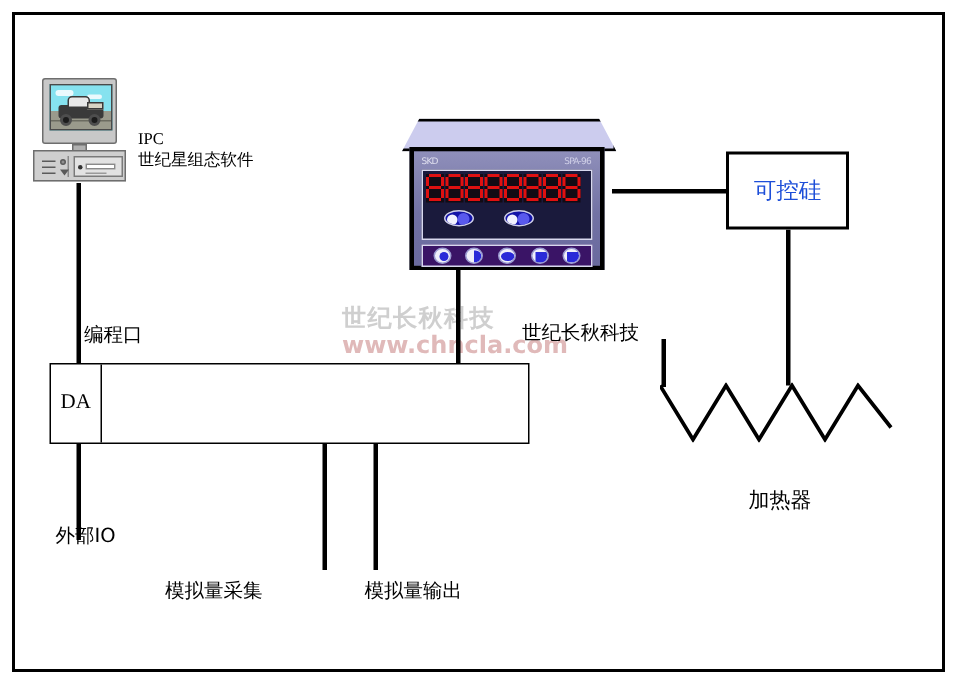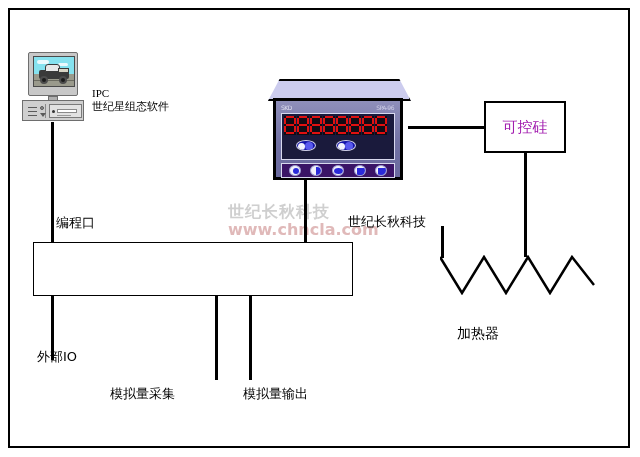--- a/index.html
+++ b/index.html
@@ -135,21 +135,21 @@
     position: absolute;
     left: 92px;
     top: 62px;
     font-size: 11px;
     line-height: 14px;
     color: #000000;
     white-space: nowrap;
     margin-top: 24px;
   }
   #ipc-label .l1 { font-family: "Liberation Serif", serif; }
-  #ipc-label .l2 { font-family: Liberation Mono, monospace; font-size: 11px; }
+  #ipc-label .l2 { font-family: Liberation Sans, sans-serif; font-size: 11px; }
 
   
   #controller {
     position: absolute;
     left: 265px;
     top: 79px;
     width: 146px;
     height: 101px;
   }
   #ctrl-top {
@@ -342,34 +342,34 @@
     border: 2px solid #000000;
     box-sizing: border-box;
     background: #ffffff;
     display: flex;
     align-items: center;
     justify-content: center;
   }
   #scr-label {
     font-family: "DejaVu Sans", sans-serif;
     font-size: 15px;
-    color: #a21caf;
+    color: #1d4ed8;
   }
 
   
   #heater-zig {
     position: absolute;
     left: 440px;
     top: 255px;
     width: 164px;
     height: 40px;
   }
   #heater-label {
     position: absolute;
-    left: 457px;
+    left: 499px;
     top: 325px;
     font-family: Liberation Mono, monospace;
     font-size: 14px;
     color: #000000;
     text-align: right;
   }
 
   
   .lbl {
     position: absolute;
@@ -579,20 +579,21 @@
             <i class="bi-tri"></i>
           </div>
         <div class="ctrl-btn">
             <i class="bi-tri-d"></i>
           </div>
       </div>
     </div>
   </div>
 
   <div id="plc-block">
+    <div class="plc-cell" id="cell-da">DA</div>
   </div>
 
   <div id="scr-box">
     <span id="scr-label">可控硅</span>
   </div>
 
   <svg id="heater-zig" viewBox="0 0 164 40">
     <polyline points="0,2 22,38 44,2 66,38 88,2 110,38 132,2 154,30" fill="none" stroke="#000000" stroke-width="2.5"></polyline>
   </svg>
   <div id="heater-label">加热器</div>

